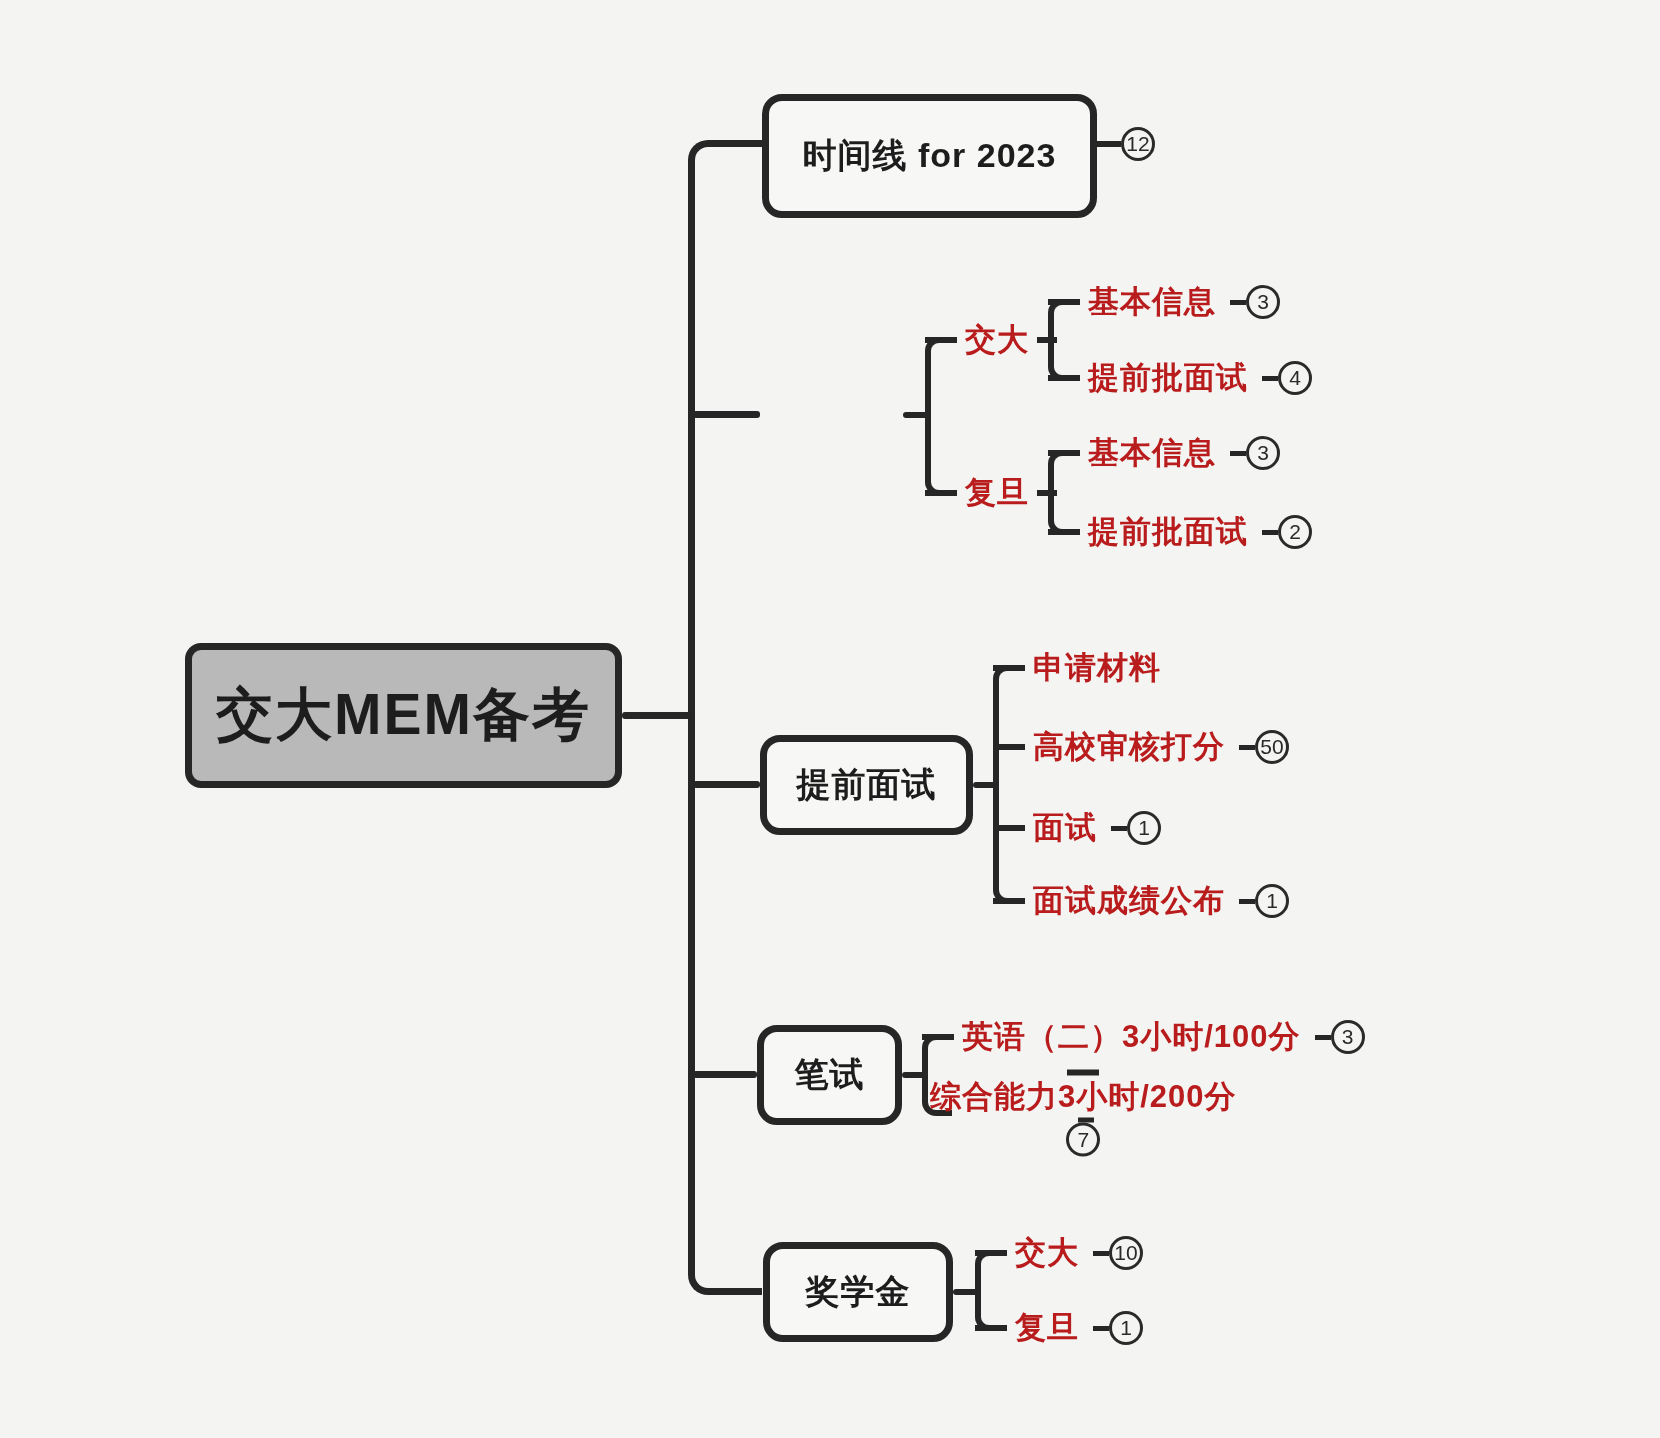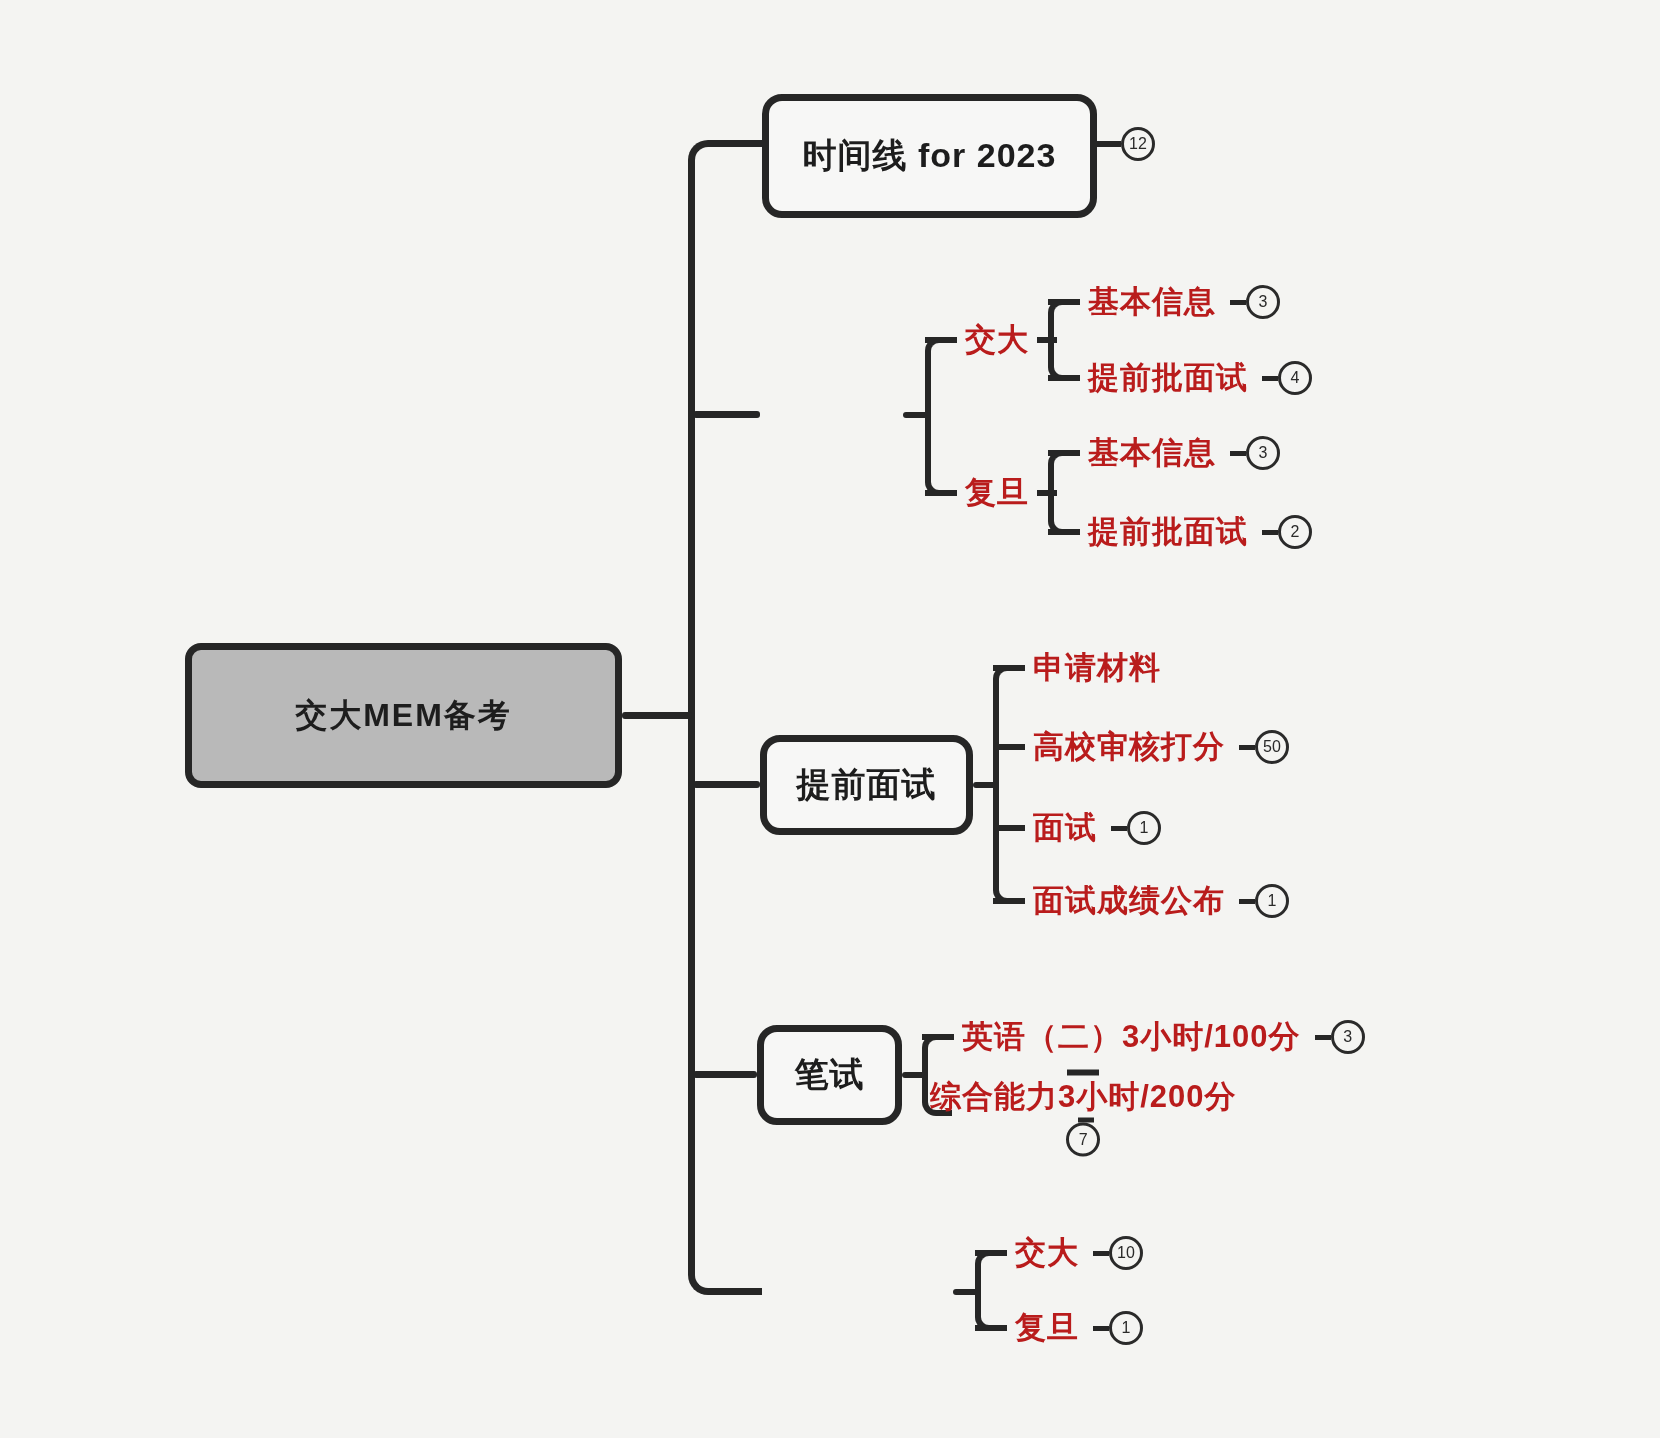--- a/index.html
+++ b/index.html
@@ -24,40 +24,40 @@
   }
   
   .node-box{
     position:absolute;box-sizing:border-box;
     display:flex;align-items:center;justify-content:center;
     background:#f7f7f6;border:7px solid #262626;border-radius:20px;
     font-weight:bold;font-size:34px;color:#1d1d1d;white-space:nowrap;
     letter-spacing:1px;
   }
   .root-box{
-    background:#b9b9b9;font-size:32px;border-radius:16px;letter-spacing:2px;
+    background:#b9b9b9;font-size:57px;border-radius:16px;letter-spacing:2px;
   }
   
   .row{
     position:absolute;display:flex;align-items:center;
     transform:translateY(-50%);white-space:nowrap;
   }
   .lead{width:32px;height:6px;background:#262626;flex:none;}
   .lead.short{width:24px;}
   .trail{height:6px;background:#262626;flex:1;min-width:20px;}
   .topic-text{
     font-size:31px;font-weight:bold;color:#b91c1c;margin:0 8px;
     letter-spacing:1px;
   }
   .dash{width:16px;height:5px;background:#262626;flex:none;margin-left:6px;}
   .badge{
     width:34px;height:34px;box-sizing:border-box;flex:none;
     border:3.5px solid #2a2a2a;border-radius:50%;background:#f4f4f2;
     display:flex;align-items:center;justify-content:center;
-    font-size:16px;font-weight:normal;color:#2a2a2a;
+    font-size:21px;font-weight:normal;color:#2a2a2a;
   }
 </style>
 </head>
 <body>
 
 <div class="canvas">
 
   <div class="trunk" style="left:688px;top:140px;width:74px;height:1155px;"></div>
   <div class="hline" style="left:622px;top:712px;width:70px;"></div>
   <div class="hline" style="left:693px;top:411px;width:67px;"></div>
@@ -156,20 +156,23 @@
     <span class="dash"></span>
     <span class="badge">3</span>
   </div>
   <div class="row" style="left:922px;top:1113px;flex-direction:column;">
     <span class="lead"></span>
     <span class="topic-text">综合能力3小时/200分</span>
     <span class="dash"></span>
     <span class="badge">7</span>
   </div>
 
+  <div class="node-box" style="left:763px;top:1242px;width:190px;height:100px;">
+    <span>奖学金</span>
+  </div>
   <div class="hline thin" style="left:953px;top:1289px;width:28px;"></div>
   <div class="bracket" style="left:975px;top:1250px;width:30px;height:81px;"></div>
   <div class="row" style="left:975px;top:1253px;">
     <span class="lead"></span>
     <span class="topic-text">交大</span>
     <span class="dash"></span>
     <span class="badge">10</span>
   </div>
   <div class="row" style="left:975px;top:1328px;">
     <span class="lead"></span>

